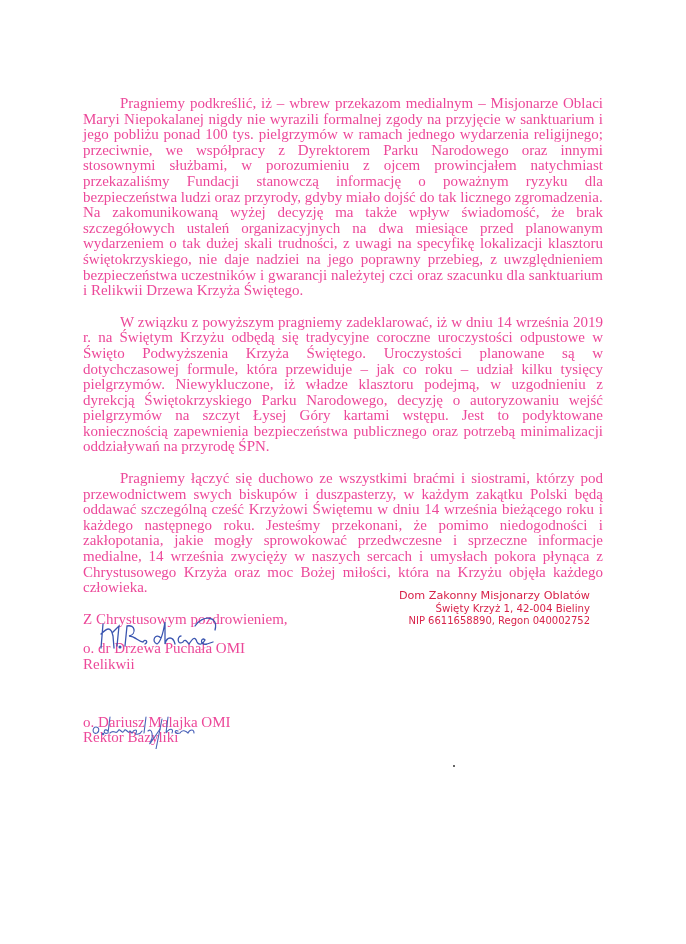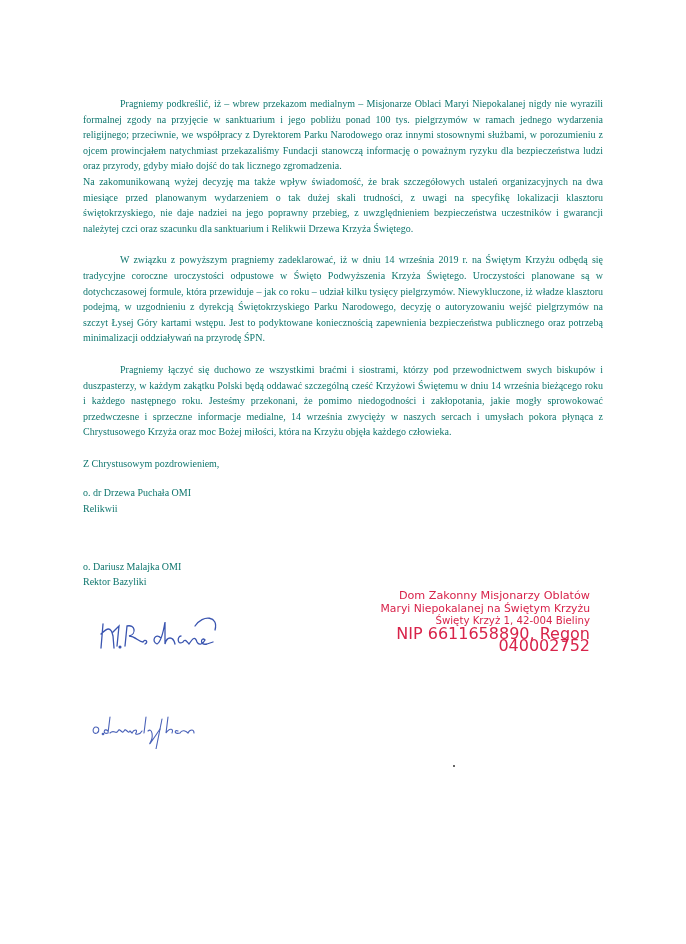--- a/index.html
+++ b/index.html
@@ -1,27 +1,27 @@
 <!DOCTYPE html>
 <html><head>
 <meta charset="utf-8">
 <style>
   html, body { margin:0; padding:0; background:#ffffff; }
   body { width:686px; height:944px; position:relative; overflow:hidden; }
-  .page { position:absolute; left:83px; top:96px; width:520px; font-family:"Liberation Serif", serif; font-size:10px; line-height:15.6px; color:#0f766e; }
+  .page { position:absolute; left:83px; top:96px; width:520px; font-family:"Liberation Serif", serif; font-size:15px; line-height:15.6px; color:#ec4899; }
   .para { margin:0; text-align:justify; }
   .indent { text-indent:37px; }
   .gap { margin-top:16px; }
   .closing { margin-top:16px; }
   .signer { margin-top:14px; }
   .stamp { position:absolute; left:370px; top:590px; width:220px; font-family:"DejaVu Sans", sans-serif; color:#d8234a; text-align:right; line-height:12.5px; }
   .stamp .l1 { font-size:11.2px; }
   .stamp .l2 { font-size:10.8px; }
   .stamp .l3 { font-size:10.2px; }
-  .stamp .l4 { font-size:16px; }
+  .stamp .l4 { font-size:10px; }
   .sig { position:absolute; }
   .dot { position:absolute; left:453px; top:765px; width:2px; height:2px; background:#666; }
 </style>
 </head>
 <body>
 
 <div class="page">
   <p class="para indent">Pragniemy podkreślić, iż – wbrew przekazom medialnym – Misjonarze Oblaci Maryi Niepokalanej nigdy nie wyrazili formalnej zgody na przyjęcie w sanktuarium i jego pobliżu ponad 100 tys. pielgrzymów w ramach jednego wydarzenia religijnego; przeciwnie, we współpracy z Dyrektorem Parku Narodowego oraz innymi stosownymi służbami, w porozumieniu z ojcem prowincjałem natychmiast przekazaliśmy Fundacji stanowczą informację o poważnym ryzyku dla bezpieczeństwa ludzi oraz przyrody, gdyby miało dojść do tak licznego zgromadzenia.</p>
   <p class="para">Na zakomunikowaną wyżej decyzję ma także wpływ świadomość, że brak szczegółowych ustaleń organizacyjnych na dwa miesiące przed planowanym wydarzeniem o tak dużej skali trudności, z uwagi na specyfikę lokalizacji klasztoru świętokrzyskiego, nie daje nadziei na jego poprawny przebieg, z uwzględnieniem bezpieczeństwa uczestników i gwarancji należytej czci oraz szacunku dla sanktuarium i Relikwii Drzewa Krzyża Świętego.</p>
   <p class="para indent gap">W związku z powyższym pragniemy zadeklarować, iż w dniu 14 września 2019 r. na Świętym Krzyżu odbędą się tradycyjne coroczne uroczystości odpustowe w Święto Podwyższenia Krzyża Świętego. Uroczystości planowane są w dotychczasowej formule, która przewiduje – jak co roku – udział kilku tysięcy pielgrzymów. Niewykluczone, iż władze klasztoru podejmą, w uzgodnieniu z dyrekcją Świętokrzyskiego Parku Narodowego, decyzję o autoryzowaniu wejść pielgrzymów na szczyt Łysej Góry kartami wstępu. Jest to podyktowane koniecznością zapewnienia bezpieczeństwa publicznego oraz potrzebą minimalizacji oddziaływań na przyrodę ŚPN.</p>
@@ -56,18 +56,17 @@
     <circle cx="13" cy="29" r="0.8" fill="#4a62b8"></circle>
     <path d="M18 26 C14 22 12 30 18 28 L20 12 M20 28 C24 24 26 30 28 26 C30 22 32 30 34 26 C36 22 38 30 40 26 L42 28 C44 24 48 24 46 28 C44 30 50 30 52 26"></path>
     <path d="M54 28 L56 12 M58 26 C62 22 64 32 60 38 C58 42 66 30 70 24"></path>
     <path d="M72 14 L66 44"></path>
     <path d="M78 12 L76 28 C80 22 84 24 82 28 M88 26 C84 24 84 30 90 28 C92 24 96 26 98 28 C100 24 104 24 104 28"></path>
   </g>
 </svg>
 
 <div class="stamp">
   <div class="l1">Dom Zakonny Misjonarzy Oblatów</div>
-  <div class="l2">Maryi Niepokalanej na Świętym Krzyżu</div>
   <div class="l3">Święty Krzyż 1, 42-004 Bieliny</div>
   <div class="l4">NIP 6611658890, Regon 040002752</div>
 </div>
 
 <div class="dot"></div>
 
 </body></html>

